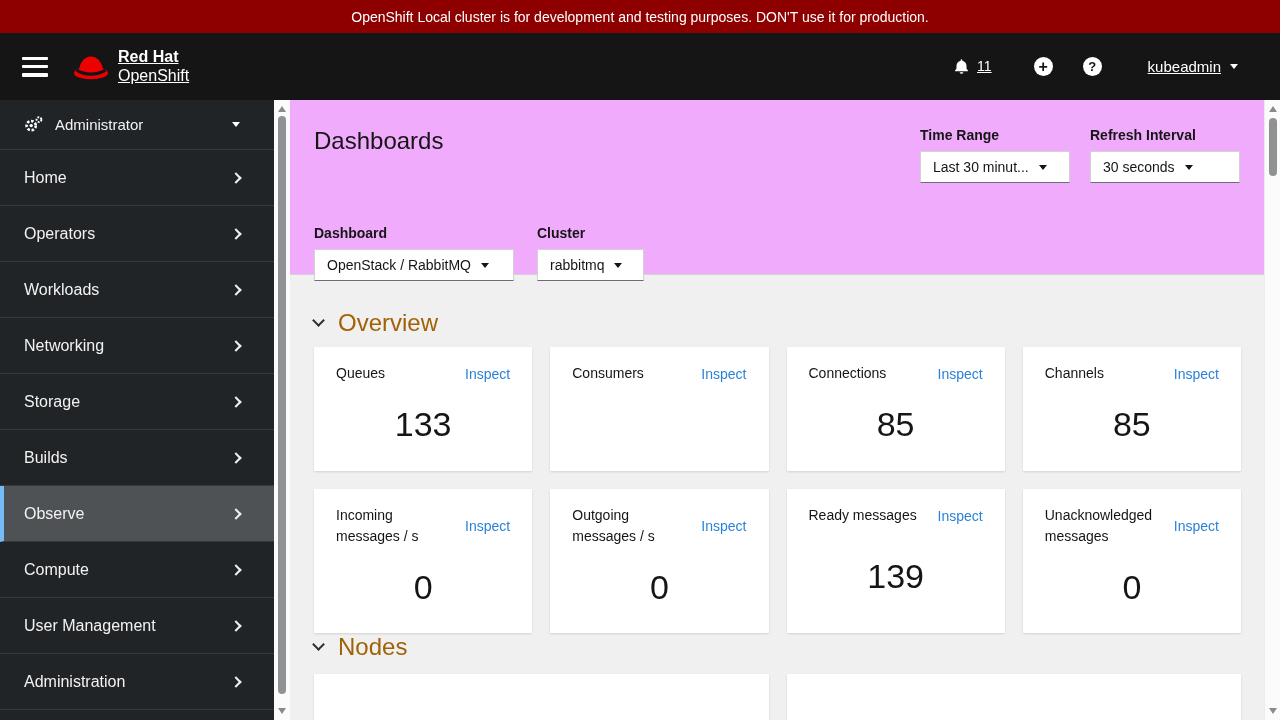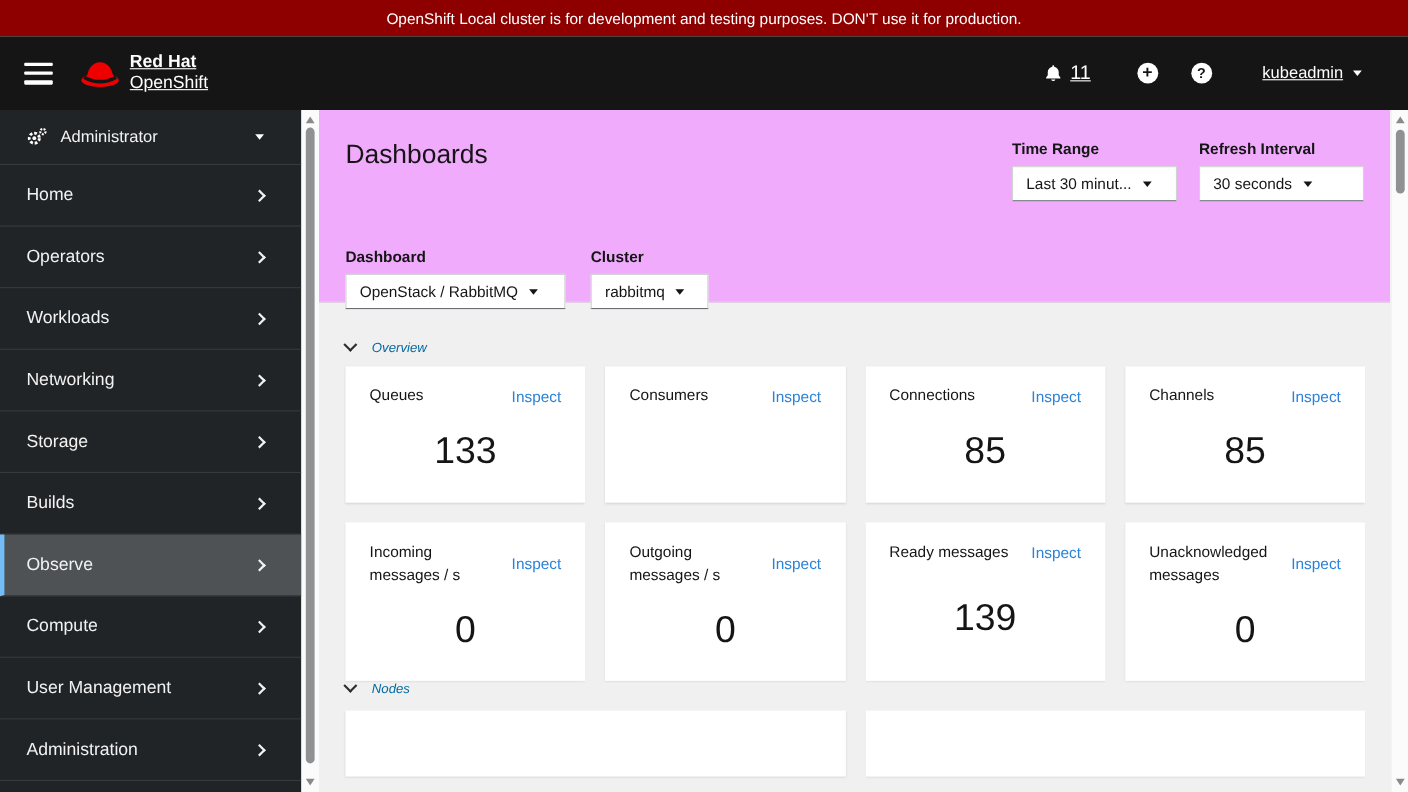--- a/index.html
+++ b/index.html
@@ -12,21 +12,21 @@
 
   
   .masthead { position:absolute; left:0; top:33px; width:1280px; height:67px; background:#151515;
               display:flex; align-items:center; color:#fff;text-decoration:underline; }
   .nav-toggle { margin-left:22px; width:26px; height:20px; display:flex; flex-direction:column; justify-content:space-between; cursor:pointer; }
   .nav-toggle span { display:block; height:3.5px; background:#fff; border-radius:1px; }
   .brand { display:flex; align-items:center; margin-left:24px; gap:8px; }
   .brand-text { line-height:1.15; font-size:16px; }
   .brand-line1 { font-weight:bold; }
   .masthead-right { margin-left:auto; display:flex; align-items:center; padding-right:42px; }
-  .bell-group { display:flex; align-items:center; gap:7px; font-size:18px; cursor:pointer; }
+  .bell-group { display:flex; align-items:flex-start; gap:7px; font-size:14px; cursor:pointer; }
   .circle-icon { width:19px; height:19px; border-radius:50%; background:#fff; color:#151515;
                  display:flex; align-items:center; justify-content:center; font-weight:bold; cursor:pointer; }
   .plus-circle { font-size:16px; margin-left:42px; }
   .q-circle { font-size:13px; margin-left:30px; }
   .user-menu { display:flex; align-items:center; gap:9px; margin-left:46px; font-size:15px; cursor:pointer; }
   .caret-down { width:0; height:0; border-left:4.5px solid transparent; border-right:4.5px solid transparent; border-top:5.5px solid #fff; }
 
   
   .sidebar { position:absolute; left:0; top:100px; width:274px; height:620px; background:#212427; color:#f2f2f2; }
   .perspective { height:50px; display:flex; align-items:center; padding:0 34px 0 24px; gap:12px;
@@ -60,21 +60,21 @@
   .pf-select { height:32px; background:#fff; border:1px solid #d2d2d2; border-bottom:1px solid #6a6e73;
                display:flex; align-items:center; justify-content:flex-start; padding:0 12px;
                font-size:14px; color:#151515; cursor:pointer; }
   .pf-select .sel-caret { width:0; height:0; border-left:4.5px solid transparent; border-right:4.5px solid transparent;
                border-top:5.5px solid #151515; margin-left:10px; }
   .right-filters { display:flex; gap:20px; }
   .w150 { width:150px; } .w200 { width:200px; } .w107 { width:107px; }
   .header-row2 { display:flex; gap:23px; margin-top:42px; }
 
   .dash-body { padding:0 23px 0 24px; }
-  .section-heading { display:flex; align-items:center; gap:15px; font-size:12px; color:#0369a1; cursor:pointer;font-style:italic; }
+  .section-heading { display:flex; align-items:center; gap:15px; font-size:24px; color:#a16207; cursor:pointer; }
   .sec-overview { margin-top:34px; }
   .sec-nodes { }
   .chev-down { width:9px; height:9px; border-right:2.5px solid #2b2e33; border-bottom:2.5px solid #2b2e33;
                transform:rotate(45deg); margin-top:-5px; flex:0 0 auto; }
 
   .card-grid { display:grid; grid-template-columns:repeat(4,1fr); gap:18px; margin-top:10px; }
   .card-grid.two { grid-template-columns:repeat(2,1fr); margin-top:13px; }
   .stat-card { background:#fff; box-shadow:0 1px 2px rgba(3,3,3,0.12); display:flex; flex-direction:column; }
   .row1 .stat-card { height:124px; } .row2 .stat-card { height:144px; }
   .card-head { display:flex; justify-content:space-between; align-items:center; padding:16px 22px 0 22px; }

